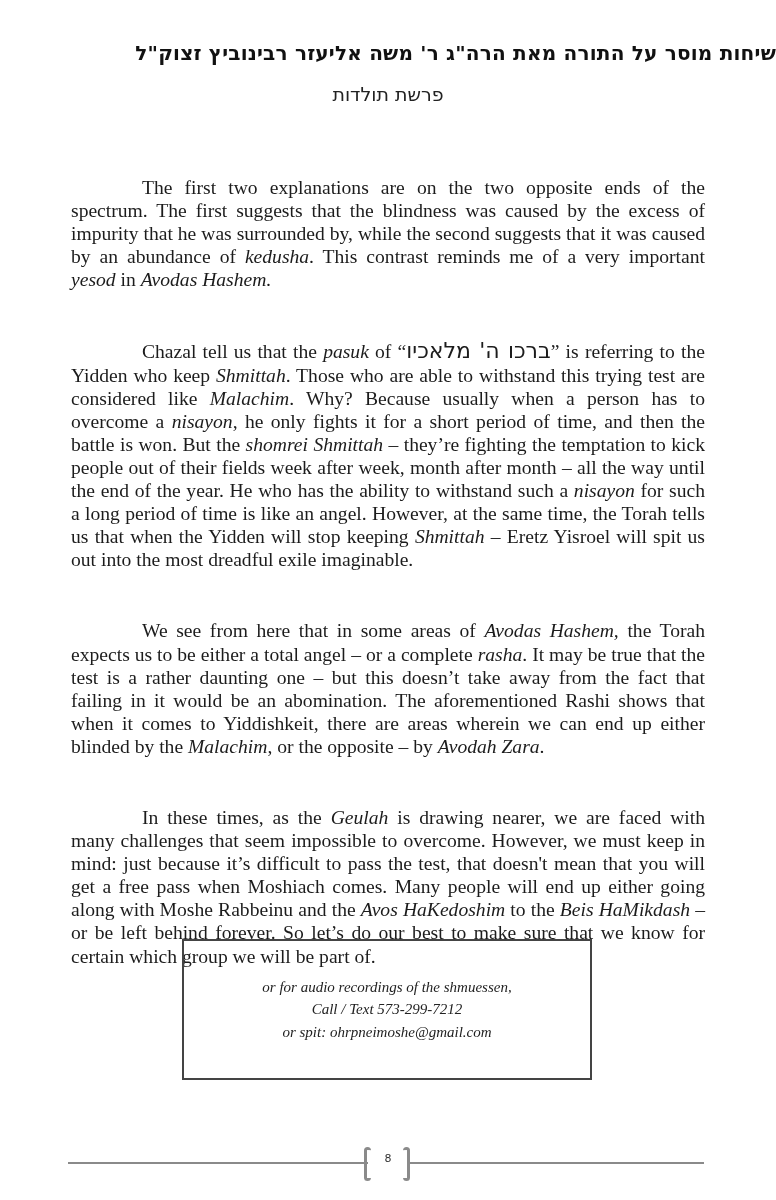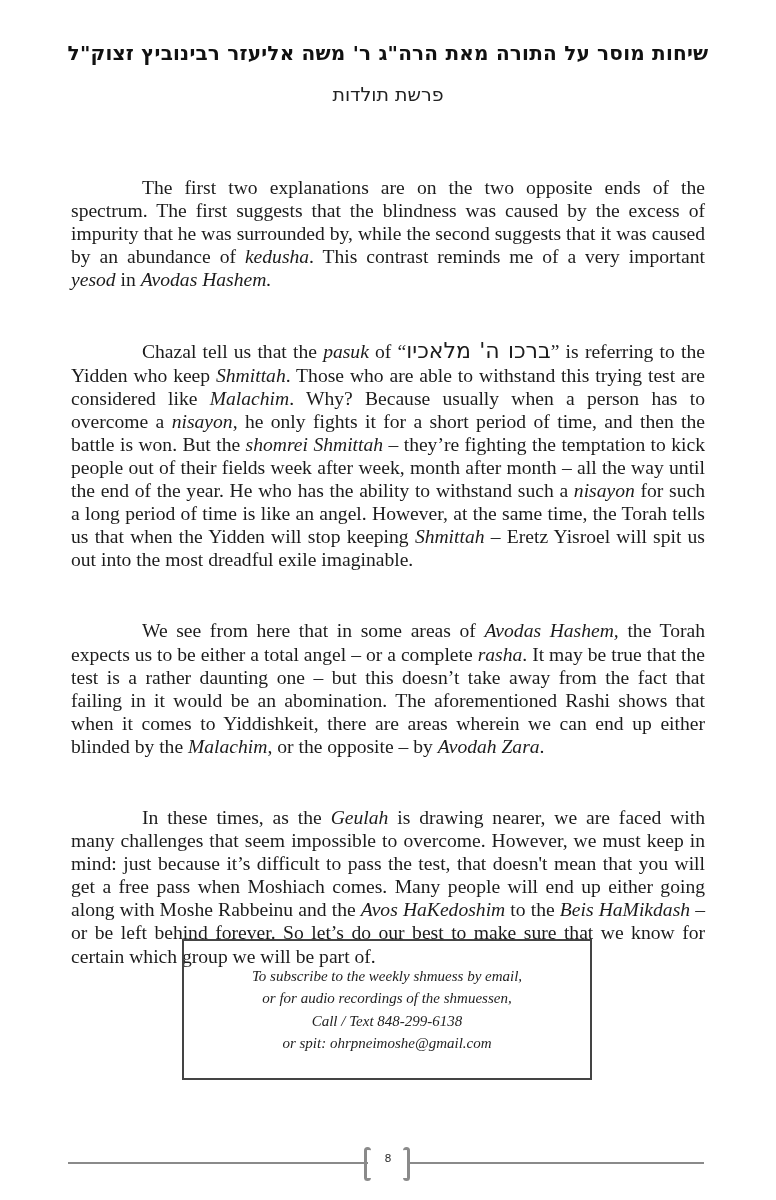--- a/index.html
+++ b/index.html
@@ -13,21 +13,21 @@
     position: relative;
     overflow: hidden;
     color: #1a1a1a;
     font-family: "Liberation Serif", "DejaVu Serif", serif;
   }
   .header-title {
     position: absolute;
     left: 0;
     width: 776px;
     top: 38px;
-    text-align: center;
+    text-align: right;
     direction: rtl;
     font-family: "DejaVu Sans", "Liberation Sans", sans-serif;
     font-weight: bold;
     font-size: 20px;
     line-height: 30px;
     color: #111;
     letter-spacing: 0.2px;
   }
   .header-subtitle {
     position: absolute;
@@ -137,23 +137,22 @@
 <div class="header-subtitle">פרשת תולדות</div>
 
 <div class="body-text">
   <p class="para indent">The first two explanations are on the two opposite ends of the spectrum. The first suggests that the blindness was caused by the excess of impurity that he was surrounded by, while the second suggests that it was caused by an abundance of <i>kedusha</i>. This contrast reminds me of a very important <i>yesod</i> in <i>Avodas Hashem.</i></p>
   <p class="para indent">Chazal tell us that the <i>pasuk</i> of “<span class="hebrew-inline">ברכו ה' מלאכיו</span>” is referring to the Yidden who keep <i>Shmittah</i>. Those who are able to withstand this trying test are considered like <i>Malachim</i>. Why? Because usually when a person has to overcome a <i>nisayon</i>, he only fights it for a short period of time, and then the battle is won. But the <i>shomrei Shmittah</i> – they’re fighting the temptation to kick people out of their fields week after week, month after month – all the way until the end of the year. He who has the ability to withstand such a <i>nisayon</i> for such a long period of time is like an angel. However, at the same time, the Torah tells us that when the Yidden will stop keeping <i>Shmittah</i> – Eretz Yisroel will spit us out into the most dreadful exile imaginable.</p>
   <p class="para indent">We see from here that in some areas of <i>Avodas Hashem,</i> the Torah expects us to be either a total angel – or a complete <i>rasha</i>. It may be true that the test is a rather daunting one – but this doesn’t take away from the fact that failing in it would be an abomination. The aforementioned Rashi shows that when it comes to Yiddishkeit, there are areas wherein we can end up either blinded by the <i>Malachim</i>, or the opposite – by <i>Avodah Zara</i>.</p>
   <p class="para indent">In these times, as the <i>Geulah</i> is drawing nearer, we are faced with many challenges that seem impossible to overcome. However, we must keep in mind: just because it’s difficult to pass the test, that doesn't mean that you will get a free pass when Moshiach comes. Many people will end up either going along with Moshe Rabbeinu and the <i>Avos HaKedoshim</i> to the <i>Beis HaMikdash</i> – or be left behind forever. So let’s do our best to make sure that we know for certain which group we will be part of.</p>
 </div>
 
 <div class="subscribe-box">
-  <div>To subscribe to the weekly shmuess by email,</div>
   <div>or for audio recordings of the shmuessen,</div>
-  <div>Call / Text 848-299-6138</div>
+  <div>Call / Text 573-299-7212</div>
   <div>or spit: ohrpneimoshe@gmail.com</div>
 </div>
 
 <div class="footer-line left"></div>
 <div class="footer-line right"></div>
 <div class="bracket left"></div>
 <div class="bracket right"></div>
 <div class="page-number">8</div>
 
 </body></html>

